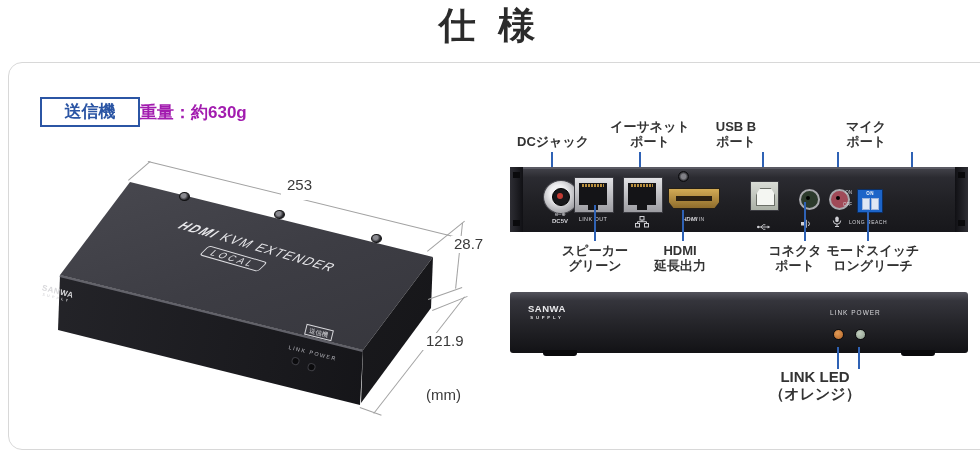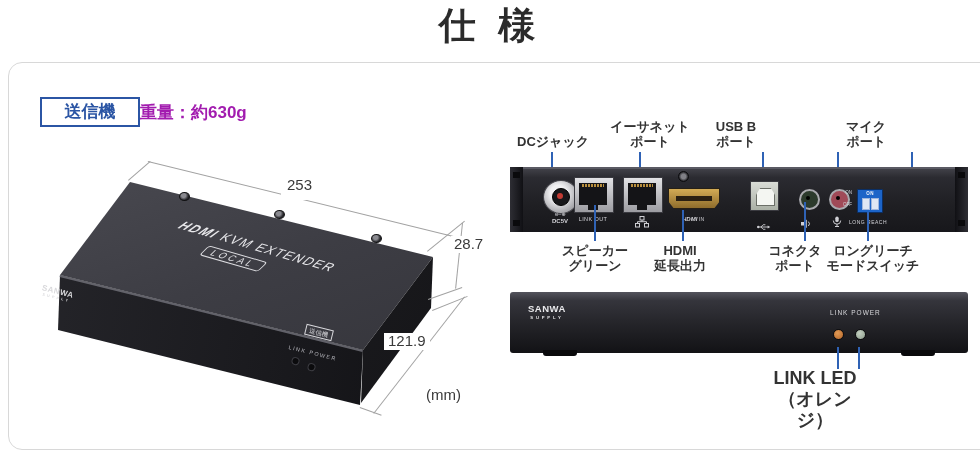--- a/index.html
+++ b/index.html
@@ -166,21 +166,21 @@
   <div class="dim-label" style="left:281px;top:177px;padding:0 6px 6px;">253</div>
 
   <div class="dim-line" style="left:427px;top:251px;width:48px;transform:rotate(-39deg);"></div>
   <div class="dim-line" style="left:463px;top:223px;width:66px;transform:rotate(96deg);"></div>
   <div class="dim-line" style="left:428px;top:299px;width:36px;transform:rotate(-19.4deg);"></div>
   <div class="dim-label" style="left:451px;top:236px;padding:0 3px;">28.7</div>
 
   <div class="dim-line" style="left:432px;top:310px;width:38px;transform:rotate(-21.8deg);"></div>
   <div class="dim-line" style="left:465px;top:297px;width:148px;transform:rotate(127.9deg);"></div>
   <div class="dim-line" style="left:360px;top:407px;width:23px;transform:rotate(20deg);"></div>
-  <div class="dim-label" style="left:384px;top:333px;padding:0 4px;">121.9</div>
+  <div class="dim-label" style="left:422px;top:333px;padding:0 4px;">121.9</div>
 
   <div class="dim-label" style="left:426px;top:387px;background:none;">(mm)</div>
 
   <div class="callout" style="left:503px;top:134px;width:100px;">
     <div>DCジャック</div>
   </div>
   <div class="callout" style="left:600px;top:119px;width:100px;">
     <div>イーサネット</div>
     <div>ポート</div>
   </div>
@@ -306,37 +306,37 @@
   </div>
   <div class="callout" style="left:630px;top:243px;width:100px;">
     <div>HDMI</div>
     <div>延長出力</div>
   </div>
   <div class="callout" style="left:745px;top:243px;width:100px;">
     <div>コネクタ</div>
     <div>ポート</div>
   </div>
   <div class="callout" style="left:813px;top:243px;width:120px;">
+    <div>モードスイッチ</div>
     <div>ロングリーチ</div>
-    <div>モードスイッチ</div>
   </div>
 
   <div class="front">
     <div class="foot" style="left:33px;"></div>
     <div class="foot" style="left:391px;"></div>
     <div class="fr-brand">
       <div class="b1">SANWA</div>
       <div class="b2">SUPPLY</div>
     </div>
     <div class="fr-cap">LINK POWER</div>
     <div class="led link"></div>
     <div class="led power"></div>
   </div>
 
   <div class="leader-v" style="left:837px;top:347px;height:22px;"></div>
   <div class="leader-v" style="left:858px;top:347px;height:22px;"></div>
 
-  <div class="callout" style="left:765px;top:368px;width:100px;font-size:18px;">
+  <div class="callout" style="left:765px;top:368px;width:100px;font-size:15px;">
     <div>LINK LED</div>
     <div>（オレンジ）</div>
   </div>
 
 </div>
 
 </body></html>

